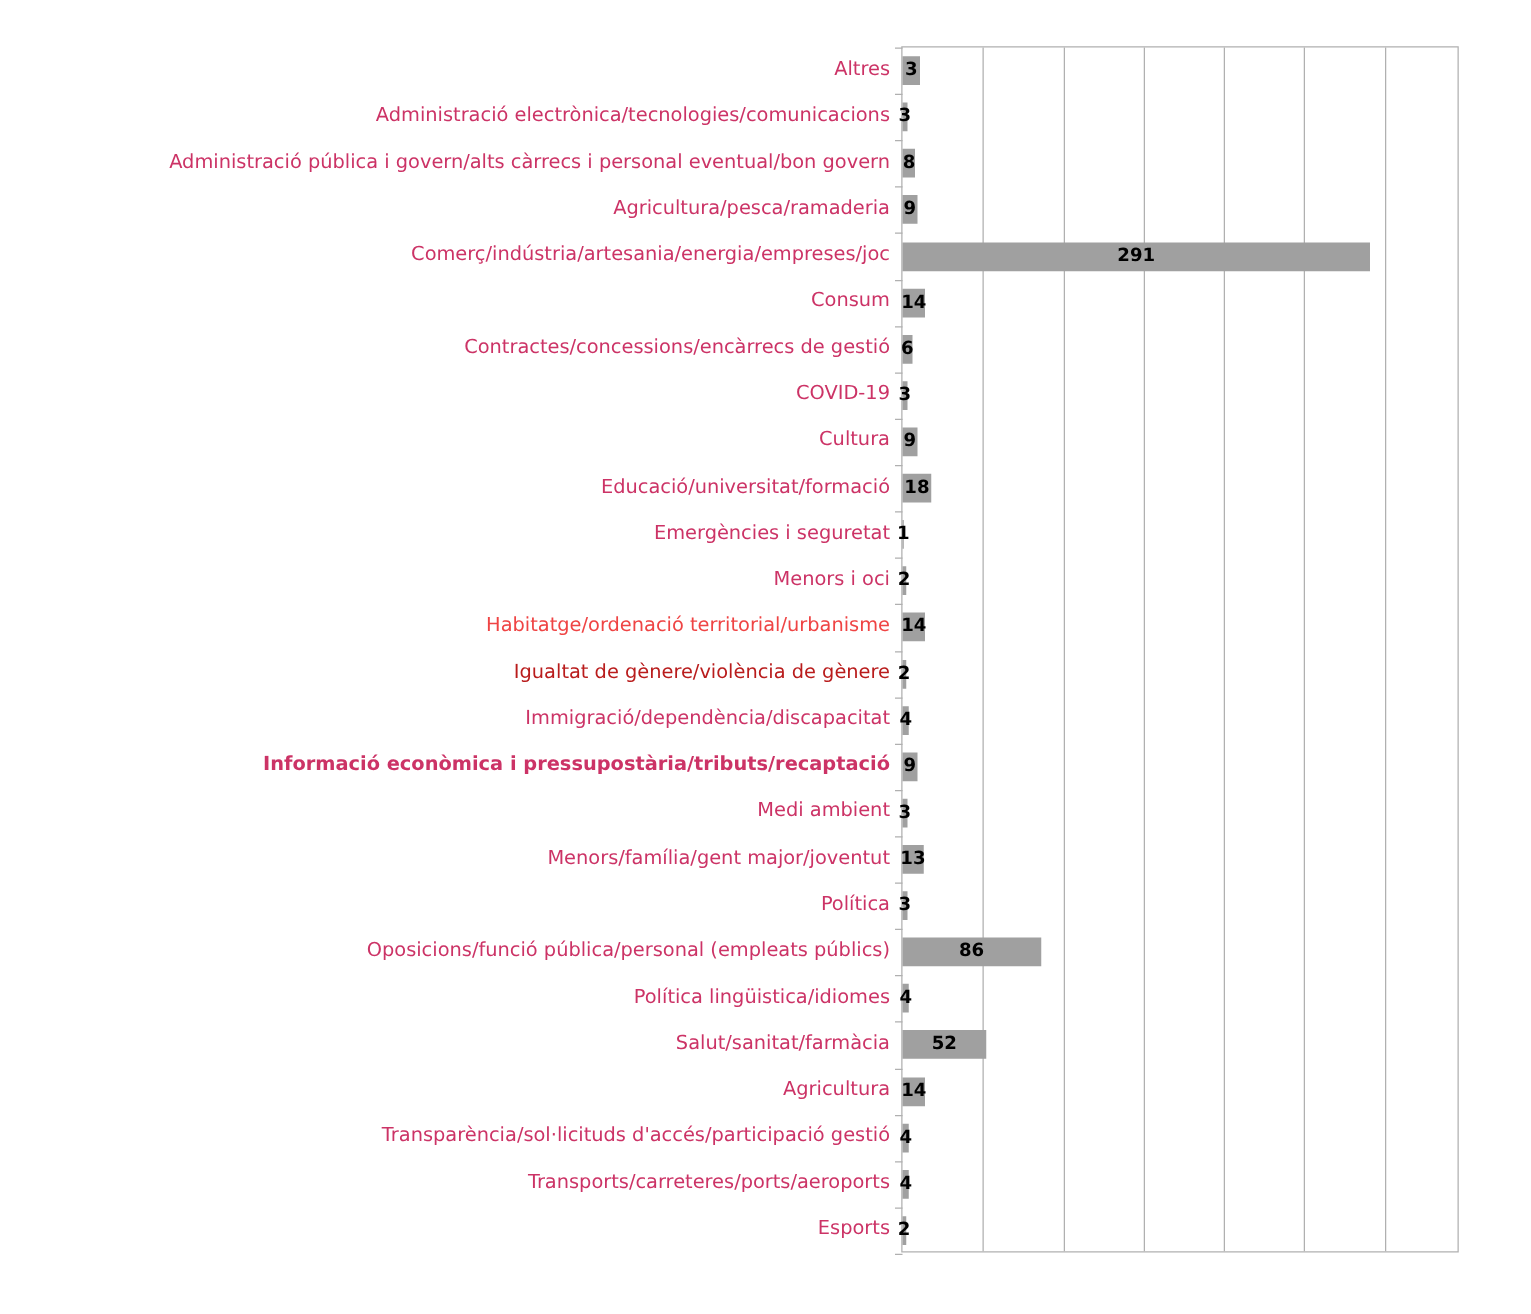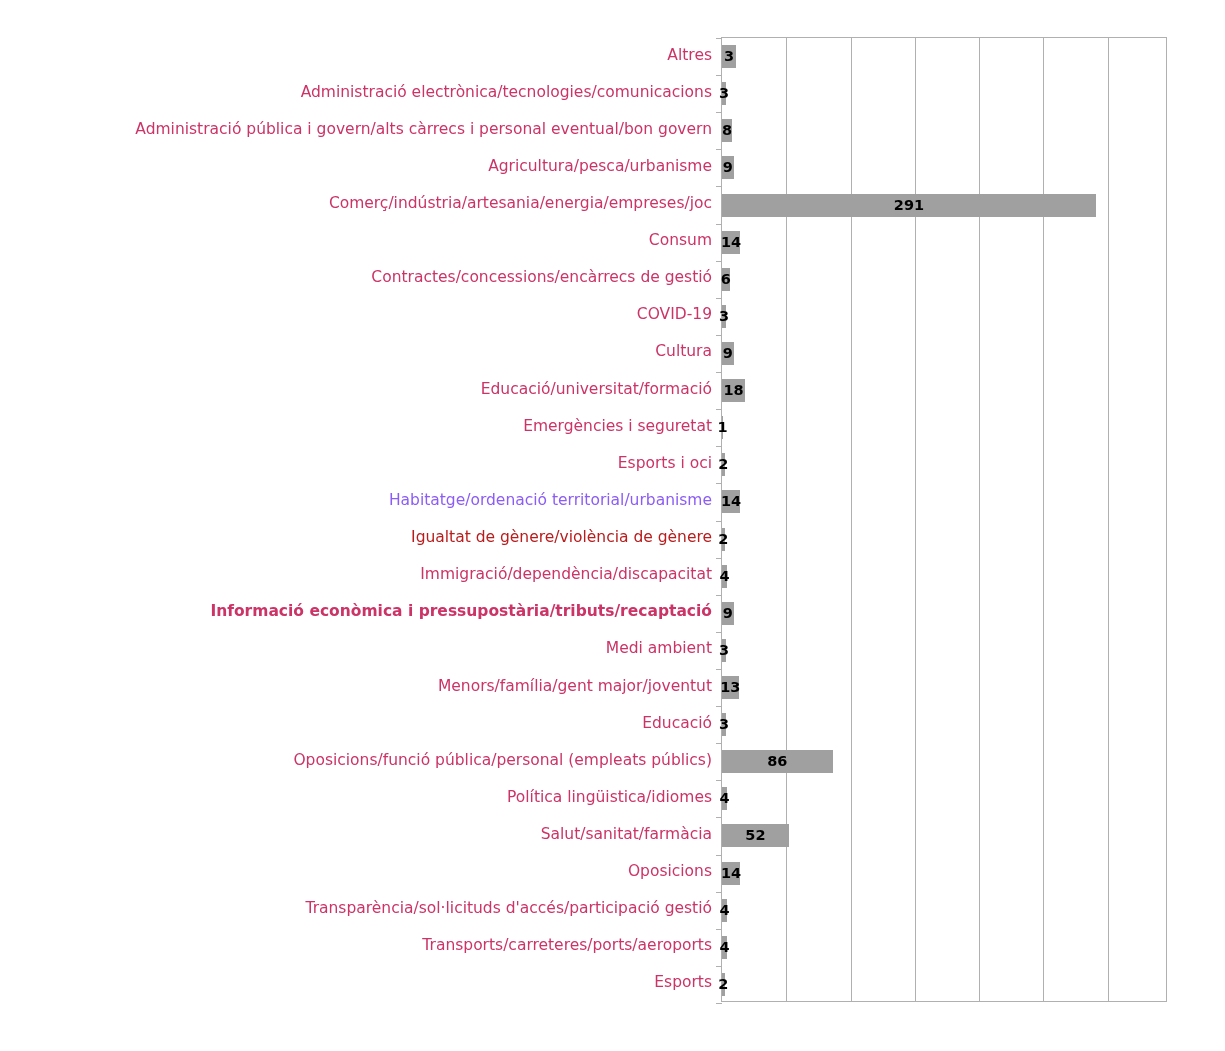--- a/index.html
+++ b/index.html
@@ -79,40 +79,40 @@
 </style>
 </head>
 <body>
 
 <div id="chart-root">
 
   <div id="category-labels">
       <div class="cat-label" style="top: 47.5577px; right: 533px; color: rgb(204, 51, 102);">Altres</div>
       <div class="cat-label" style="top: 84.6731px; right: 533px; color: rgb(204, 51, 102);">Administració electrònica/tecnologies/comunicacions</div>
       <div class="cat-label" style="top: 121.788px; right: 533px; color: rgb(204, 51, 102);">Administració pública i govern/alts càrrecs i personal eventual/bon govern</div>
-      <div class="cat-label" style="top: 158.904px; right: 533px; color: rgb(204, 51, 102);">Agricultura/pesca/urbanisme</div>
+      <div class="cat-label" style="top: 158.904px; right: 533px; color: rgb(204, 51, 102);">Agricultura/pesca/ramaderia</div>
       <div class="cat-label" style="top: 196.019px; right: 533px; color: rgb(204, 51, 102);">Comerç/indústria/artesania/energia/empreses/joc</div>
       <div class="cat-label" style="top: 233.135px; right: 533px; color: rgb(204, 51, 102); text-align: right;">Consum</div>
       <div class="cat-label" style="top: 270.25px; right: 533px; color: rgb(204, 51, 102);">Contractes/concessions/encàrrecs de gestió</div>
       <div class="cat-label" style="top: 307.365px; right: 533px; color: rgb(204, 51, 102);">COVID-19</div>
       <div class="cat-label" style="top: 344.481px; right: 533px; color: rgb(204, 51, 102);">Cultura</div>
       <div class="cat-label" style="top: 381.596px; right: 533px; color: rgb(204, 51, 102);">Educació/universitat/formació</div>
       <div class="cat-label" style="top: 418.712px; right: 533px; color: rgb(204, 51, 102);">Emergències i seguretat</div>
-      <div class="cat-label" style="top: 455.827px; right: 533px; color: rgb(204, 51, 102);">Esports i oci</div>
-      <div class="cat-label" style="top: 492.942px; right: 533px; color: #8b5cf6;">Habitatge/ordenació territorial/urbanisme</div>
+      <div class="cat-label" style="top: 455.827px; right: 533px; color: rgb(204, 51, 102);">Menors i oci</div>
+      <div class="cat-label" style="top: 492.942px; right: 533px; color: #ef4444;">Habitatge/ordenació territorial/urbanisme</div>
       <div class="cat-label" style="top: 530.058px; right: 533px; color: #b91c1c;">Igualtat de gènere/violència de gènere</div>
       <div class="cat-label" style="top: 567.173px; right: 533px; color: rgb(204, 51, 102);">Immigració/dependència/discapacitat</div>
       <div class="cat-label" style="top: 604.288px; right: 533px; color: rgb(204, 51, 102); font-weight: bold;">Informació econòmica i pressupostària/tributs/recaptació</div>
       <div class="cat-label" style="top: 641.404px; right: 533px; color: rgb(204, 51, 102);">Medi ambient</div>
       <div class="cat-label" style="top: 678.519px; right: 533px; color: rgb(204, 51, 102);">Menors/família/gent major/joventut</div>
-      <div class="cat-label" style="top: 715.635px; right: 533px; color: rgb(204, 51, 102);">Educació</div>
+      <div class="cat-label" style="top: 715.635px; right: 533px; color: rgb(204, 51, 102);">Política</div>
       <div class="cat-label" style="top: 752.75px; right: 533px; color: rgb(204, 51, 102);">Oposicions/funció pública/personal (empleats públics)</div>
       <div class="cat-label" style="top: 789.865px; right: 533px; color: rgb(204, 51, 102);">Política lingüistica/idiomes</div>
       <div class="cat-label" style="top: 826.981px; right: 533px; color: rgb(204, 51, 102);">Salut/sanitat/farmàcia</div>
-      <div class="cat-label" style="top: 864.096px; right: 533px; color: rgb(204, 51, 102);">Oposicions</div>
+      <div class="cat-label" style="top: 864.096px; right: 533px; color: rgb(204, 51, 102);">Agricultura</div>
       <div class="cat-label" style="top: 901.212px; right: 533px; color: rgb(204, 51, 102);">Transparència/sol·licituds d'accés/participació gestió</div>
       <div class="cat-label" style="top: 938.327px; right: 533px; color: rgb(204, 51, 102);">Transports/carreteres/ports/aeroports</div>
       <div class="cat-label" style="top: 975.442px; right: 533px; color: rgb(204, 51, 102);">Esports</div>
     </div>
 
   <div id="plot-area">
     <div id="gridlines">
         <div class="gridline" style="left: 64.2651px;"></div>
         <div class="gridline" style="left: 128.53px;"></div>
         <div class="gridline" style="left: 192.795px;"></div>

